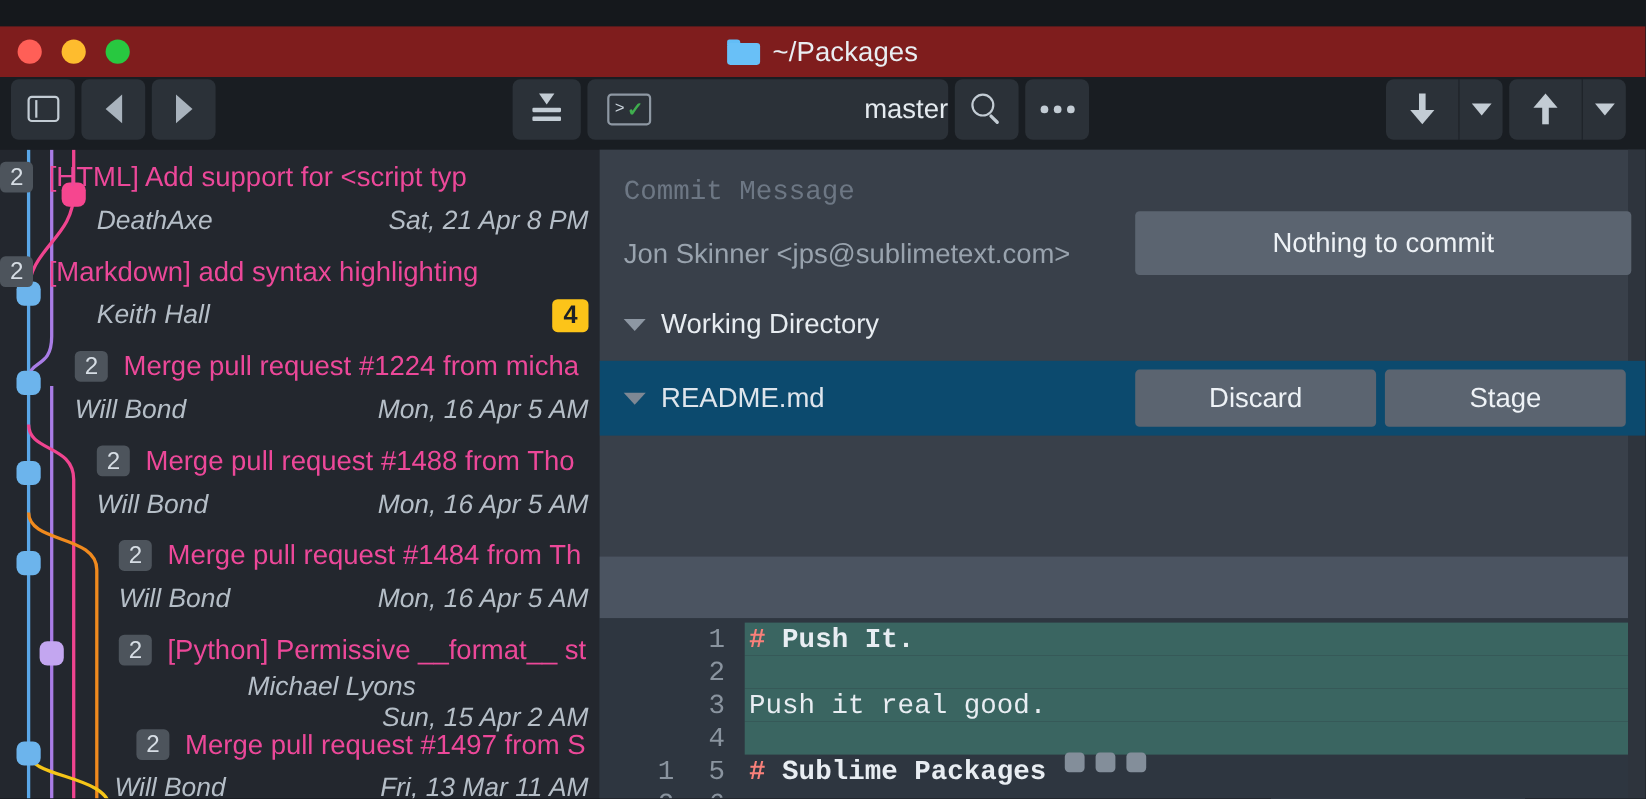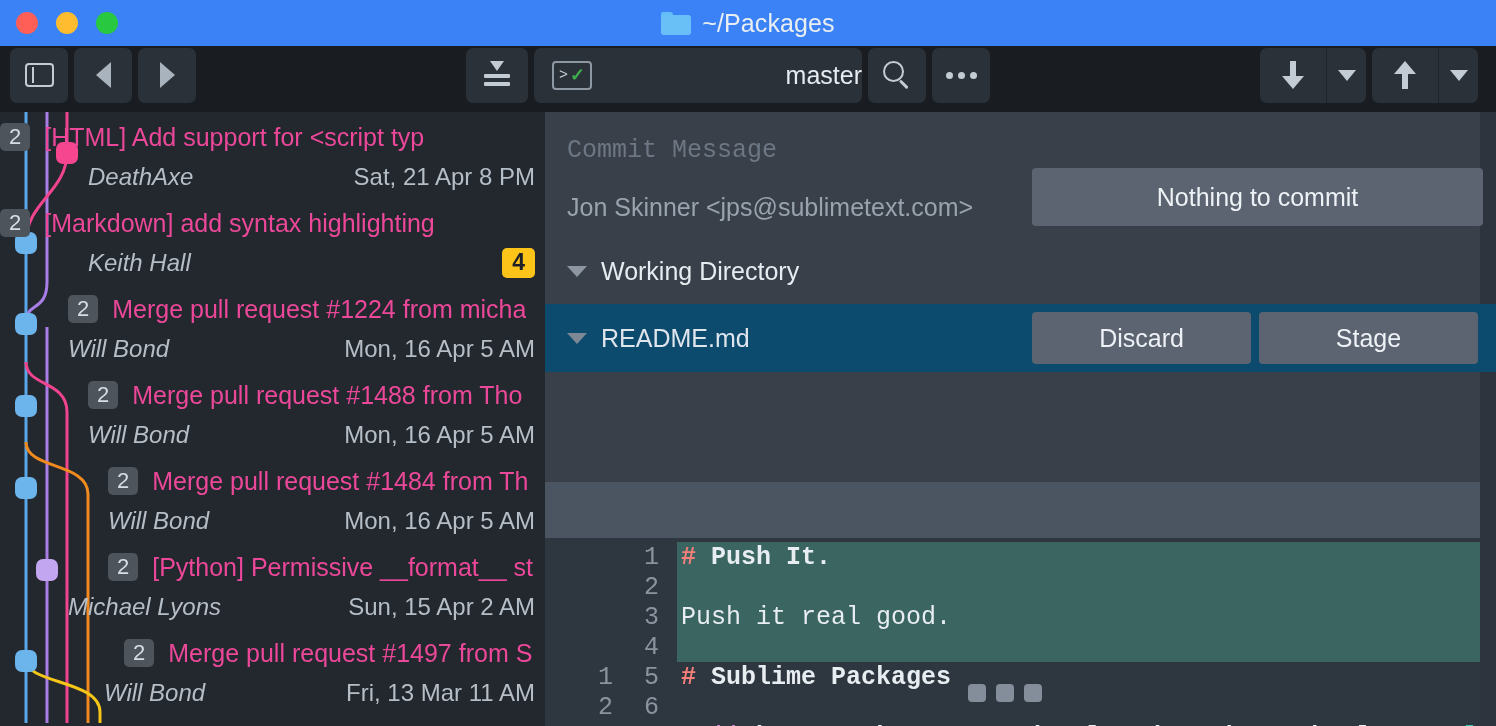--- a/index.html
+++ b/index.html
@@ -13,22 +13,22 @@
     position: relative;
     width: 1496px; height: 726px;
     background: #15181c;
     display: flex; flex-direction: column;
   }
 
   
   .titlebar {
     position: relative;
     height: 46px; flex: 0 0 46px;
-    background: #3b82f6;
-    display: flex; align-items: center;
+    background: #7f1d1d;
+    display: flex; align-items: center; margin-top: 24px;
   }
   .traffic { display: flex; gap: 18px; padding-left: 16px; align-items: center; }
   .light { width: 22px; height: 22px; border-radius: 50%; }
   .light.red { background: #ff5f57; }
   .light.yellow { background: #febc2e; }
   .light.green { background: #28c840; }
   .title-center {
     position: absolute; left: 0; right: 0; top: 0; height: 46px;
     display: flex; align-items: center; justify-content: center; gap: 11px;
     pointer-events: none;
@@ -154,21 +154,21 @@
   }
   .c-subject {
     color: #ec4899; font-size: 25px; margin-left: 14px;
     white-space: nowrap; overflow: hidden;
   }
   .c-line2 { display: flex; align-items: center; height: 40px; padding-right: 10px; justify-content: space-between; }
   .c-author {
     color: #b5bec7; font-size: 24px; font-style: italic; white-space: nowrap;
   }
   .c-date {
-    color: #b5bec7; font-size: 24px; margin-left: auto; white-space: nowrap;
+    color: #b5bec7; font-size: 24px; font-style: italic; margin-left: auto; white-space: nowrap;
   }
   .c-tag {
     background: #fcc419; color: #1d2026; font-size: 23px; font-weight: bold;
     border-radius: 5px; padding: 1px 10px; margin-left: auto; line-height: 1.18;
   }
 
   
   .right { flex: 1 1 auto; background: #39404a; position: relative; overflow: hidden; }
   .commit-msg-area { padding: 24px 0 0 22px; }
   .msg-placeholder { color: #6d7784; font-size: 25px; font-family: "Liberation Mono", monospace; }
@@ -408,21 +408,21 @@
             <span class="c-author">Will Bond</span>
             <span class="c-date">Mon, 16 Apr 5 AM</span>
           </div>
         </div>
 
         <div class="commit-row" style="top:435px;">
           <div class="c-line1">
             <span class="c-badge" style="margin-left:108px;">2</span>
             <span class="c-subject">[Python] Permissive __format__ st</span>
           </div>
-          <div class="c-line2" style="padding-left:68px;">
+          <div class="c-line2" style="padding-left:68px;flex-direction:column;">
             <span class="c-author">Michael Lyons</span>
             <span class="c-date">Sun, 15 Apr 2 AM</span>
           </div>
         </div>
 
         <div class="commit-row" style="top:521px;">
           <div class="c-line1">
             <span class="c-badge" style="margin-left:124px;">2</span>
             <span class="c-subject">Merge pull request #1497 from S</span>
           </div>

